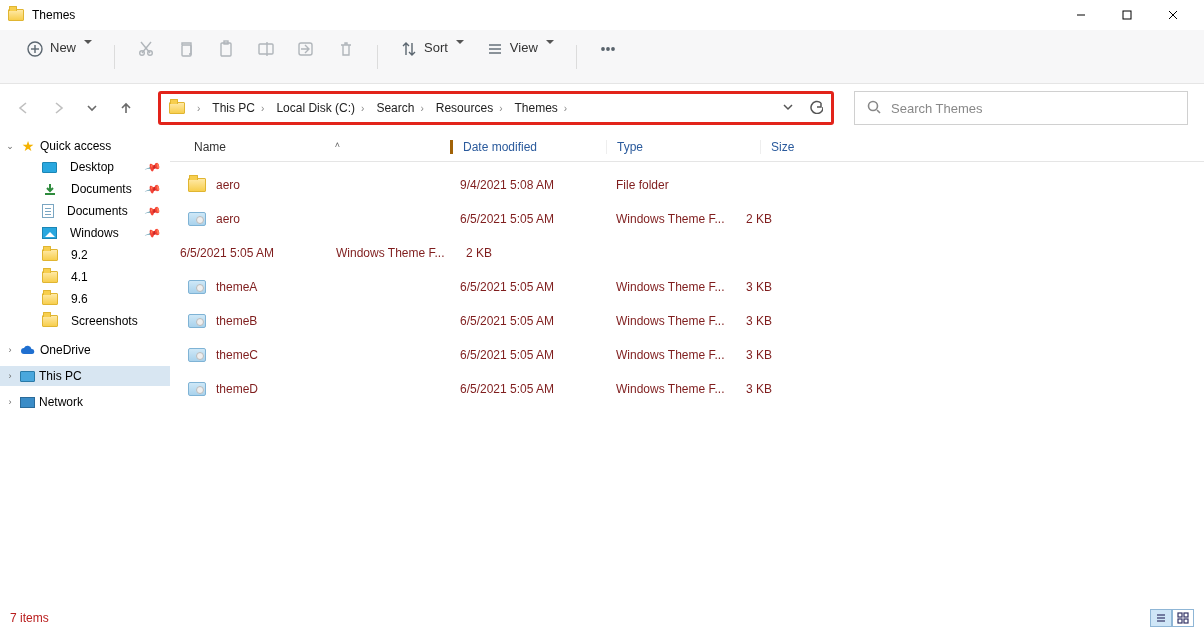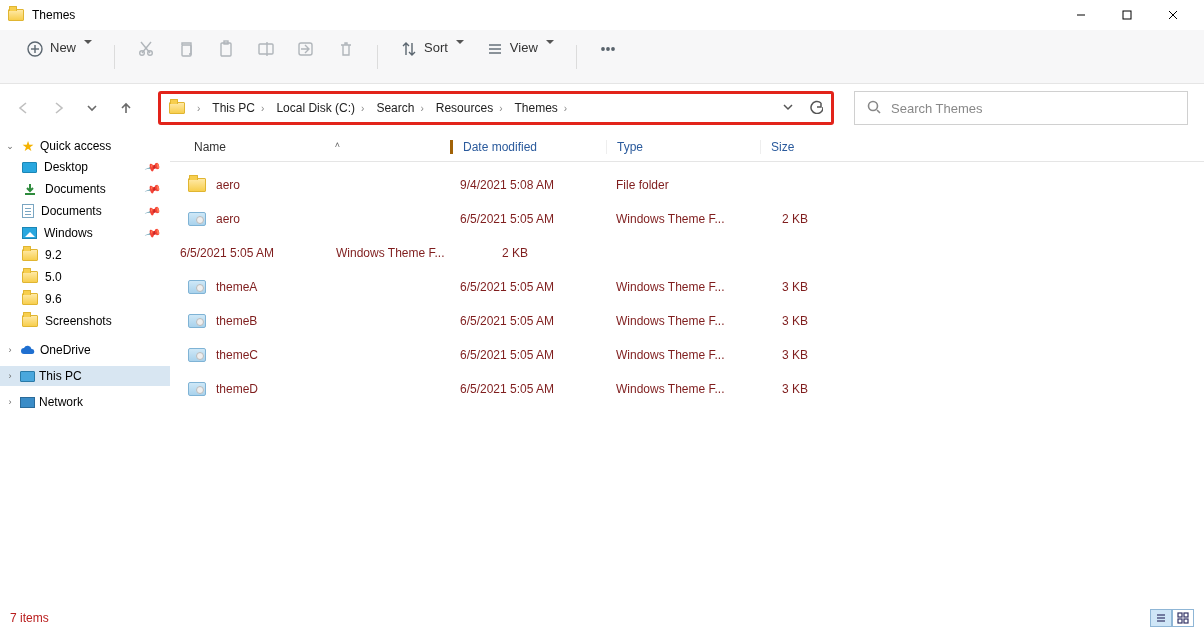--- a/index.html
+++ b/index.html
@@ -40,21 +40,21 @@
     .searchbox svg { width:14px; height:14px; stroke:#888; stroke-width:1.6; fill:none;}
     .searchbox input { border:none; outline:none; flex:1; font-size:13px; color:#333; }
     .searchbox input::placeholder { color:#888; }
 
     
     .body { display:flex; height: calc(630px - 30px - 54px - 48px - 24px); }
     .sidebar { width:170px; padding:4px 0; }
     .side-group { margin-bottom:8px; }
     .side-header { display:flex; align-items:center; gap:4px; padding:3px 6px 3px 4px; font-size:12.5px;}
     .side-header .expand { width:12px; display:flex; justify-content:center; color:#666; font-size:9px;}
-    .side-item { display:flex; align-items:center; gap:7px; padding:4px 6px 4px 22px; font-size:12.5px; position:relative;}
+    .side-item { display:flex; align-items:center; gap:13px; padding:4px 6px 4px 22px; font-size:12.5px; position:relative;margin-left:20px;}
     .pin { position:absolute; right:10px; color:#8a8a8a; font-size:11px; transform:rotate(30deg);}
     .ic { width:16px; height:14px; display:flex; align-items:center; justify-content:center; }
     .ic-star { color:#f5b301; font-size:14px; }
     .ic-desktop { width:15px;height:11px;background:#29a7df;border:1px solid #1b86b5;border-radius:1px;}
     .ic-download svg{width:14px;height:14px;stroke:#2e8b3d;stroke-width:2;fill:none;}
     .ic-doc { width:12px;height:14px;background:#fff;border:1px solid #7aa6c2; position:relative;}
     .ic-doc::after{content:"";position:absolute;left:2px;right:2px;top:3px;height:1px;background:#7aa6c2;box-shadow:0 3px 0 #7aa6c2,0 6px 0 #7aa6c2;}
     .ic-pic { width:15px;height:12px;background:#29a7df;border:1px solid #1b86b5;position:relative;overflow:hidden;}
     .ic-pic::after{content:"";position:absolute;left:2px;bottom:1px;width:0;height:0;border-left:5px solid transparent;border-right:5px solid transparent;border-bottom:5px solid #fff;}
     .ic-folder { width:16px;height:12px;background:linear-gradient(#ffe9a6,#f7ce4d);border:1px solid #e0b531;border-radius:1px;position:relative;}
@@ -72,21 +72,21 @@
     .col.type { width:130px; border-left:1px solid #eee;}
     .col.size { width:82px; border-left:1px solid #eee; justify-content:flex-start;margin-left:24px;}
     .sort-arrow { font-size:9px; color:#666; margin-left:auto; margin-right:100px;}
 
     .rows { padding-top:6px; }
     .row { display:flex; align-items:center; height:34px; font-size:12.5px; color:#7f1d1d;}
     .cell { padding:0 10px; }
     .cell.name { width:280px; display:flex; align-items:center; gap:10px; padding-left:18px;}
     .cell.date { width:156px; }
     .cell.type { width:130px; }
-    .cell.size { width:82px; text-align:right; }
+    .cell.size { width:82px; text-align:left; }
     .ficon-folder { width:18px;height:14px;background:linear-gradient(#ffe9a6,#f7ce4d);border:1px solid #e0b531;border-radius:1px;position:relative;}
     .ficon-folder::before{content:"";position:absolute;top:-4px;left:0;width:7px;height:4px;background:#f7ce4d;border:1px solid #e0b531;border-bottom:none;border-radius:1px 1px 0 0;}
     .ficon-theme { width:18px;height:14px;background:linear-gradient(#cfe8f7,#a9d2ec);border:1px solid #7fb3d5;border-radius:2px;position:relative;}
     .ficon-theme::after{content:"";position:absolute;right:1px;bottom:1px;width:6px;height:6px;background:#eee;border:1px solid #bbb;border-radius:50%;}
 
     
     .statusbar { position:absolute; bottom:0; left:0; right:0; height:24px; display:flex; align-items:center; padding:0 10px; font-size:12px; color:#b91c1c; }
     .view-toggles { margin-left:auto; display:flex; }
     .vt { width:22px;height:18px;border:1px solid #8fb6d6; display:flex; align-items:center; justify-content:center;}
     .vt.active { background:#cfe6f7; }
@@ -312,21 +312,21 @@
             <span class="ic ic-pic"></span>
             <span>Windows</span>
             <span class="pin">📌</span>
           </div>
           <div class="side-item">
             <span class="ic ic-folder"></span>
             <span>9.2</span>
           </div>
           <div class="side-item">
             <span class="ic ic-folder"></span>
-            <span>5.0</span>
+            <span>4.1</span>
           </div>
           <div class="side-item">
             <span class="ic ic-folder"></span>
             <span>9.6</span>
           </div>
           <div class="side-item">
             <span class="ic ic-folder"></span>
             <span>Screenshots</span>
           </div>
         </div>

